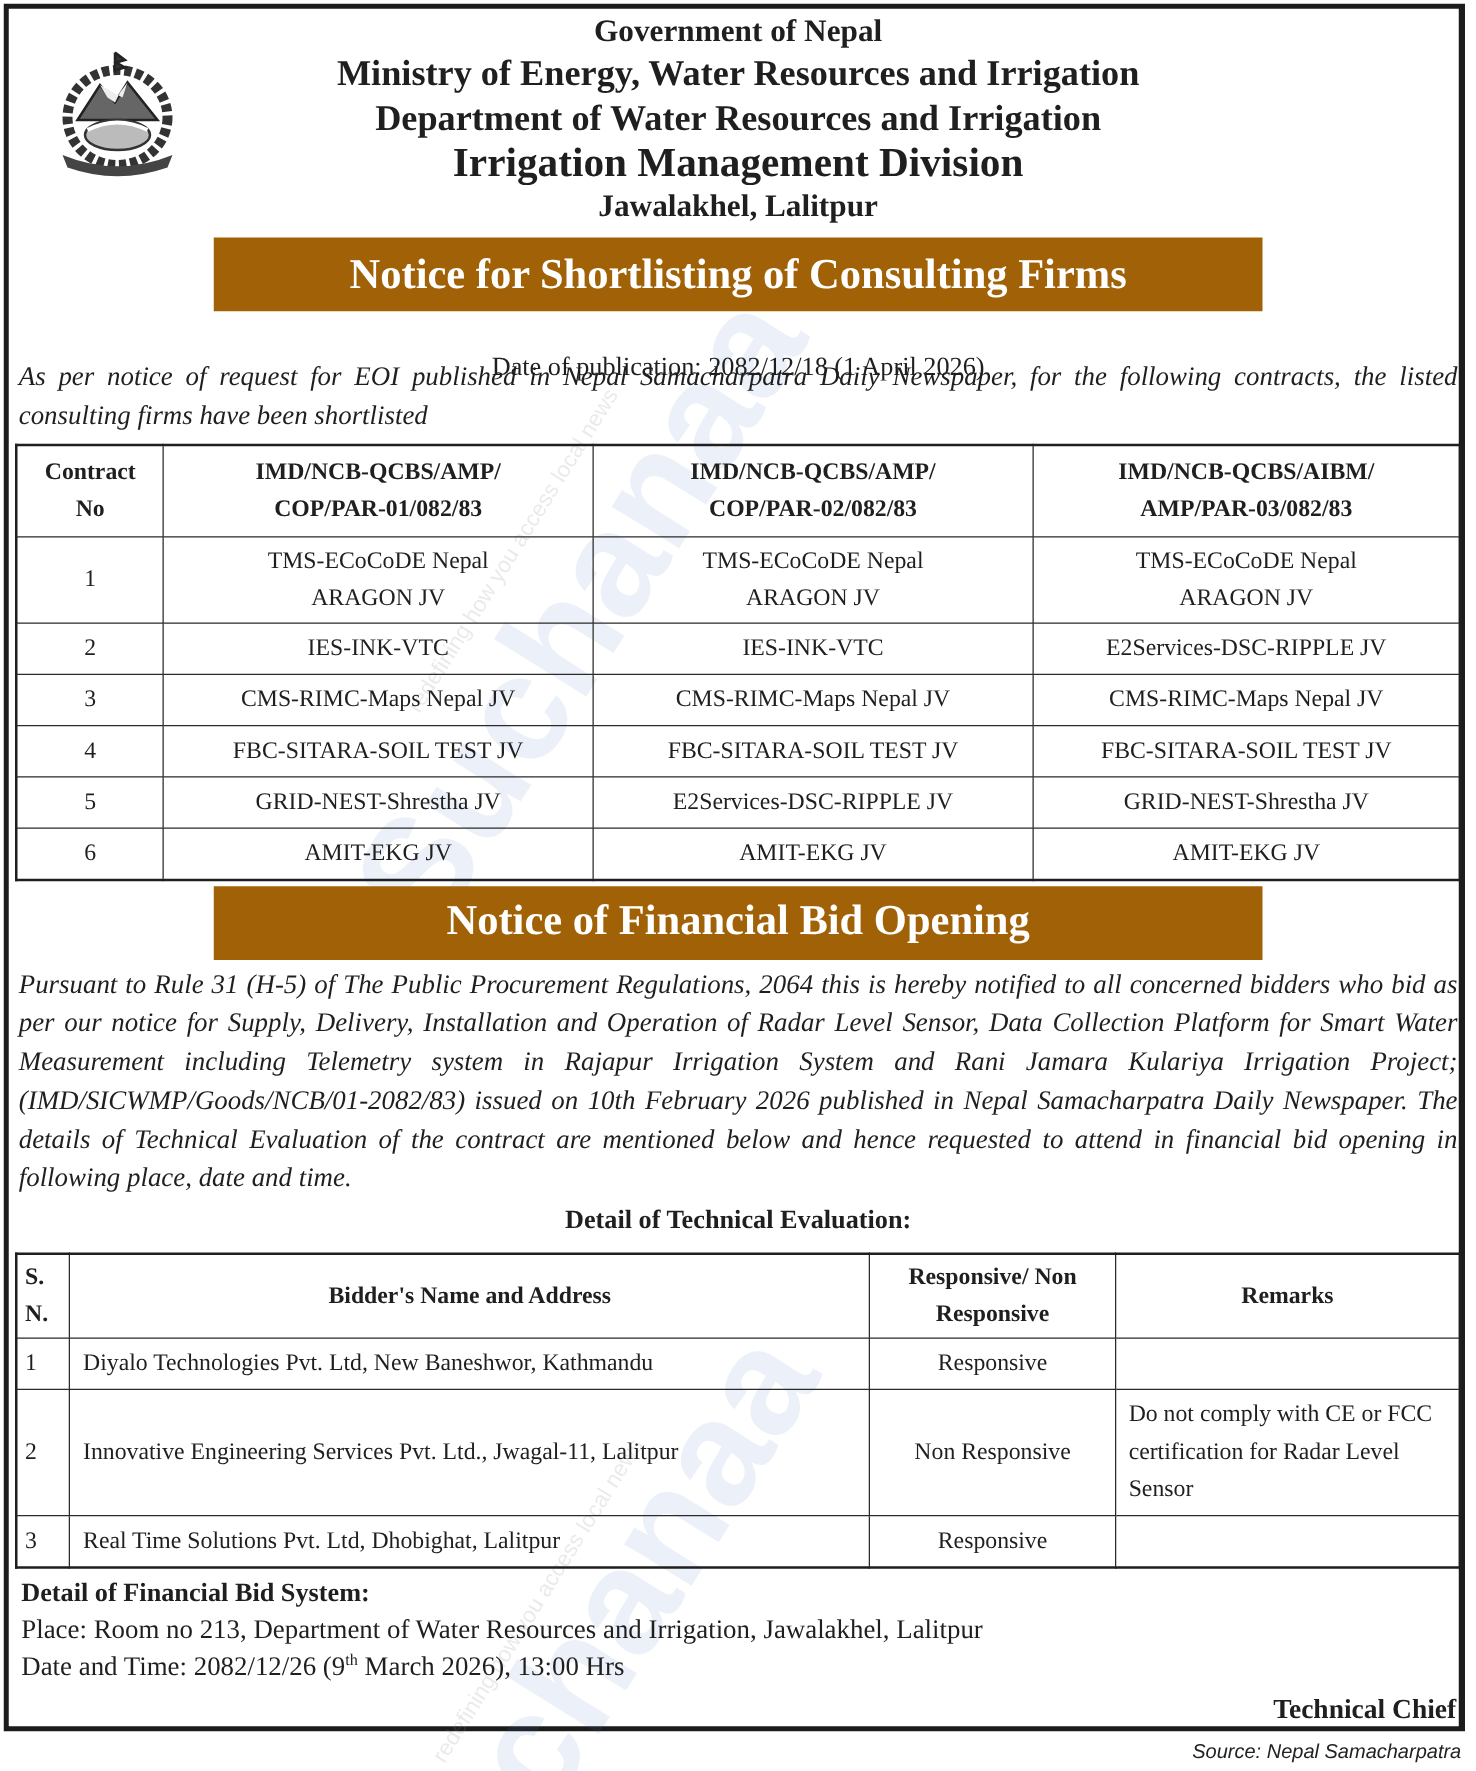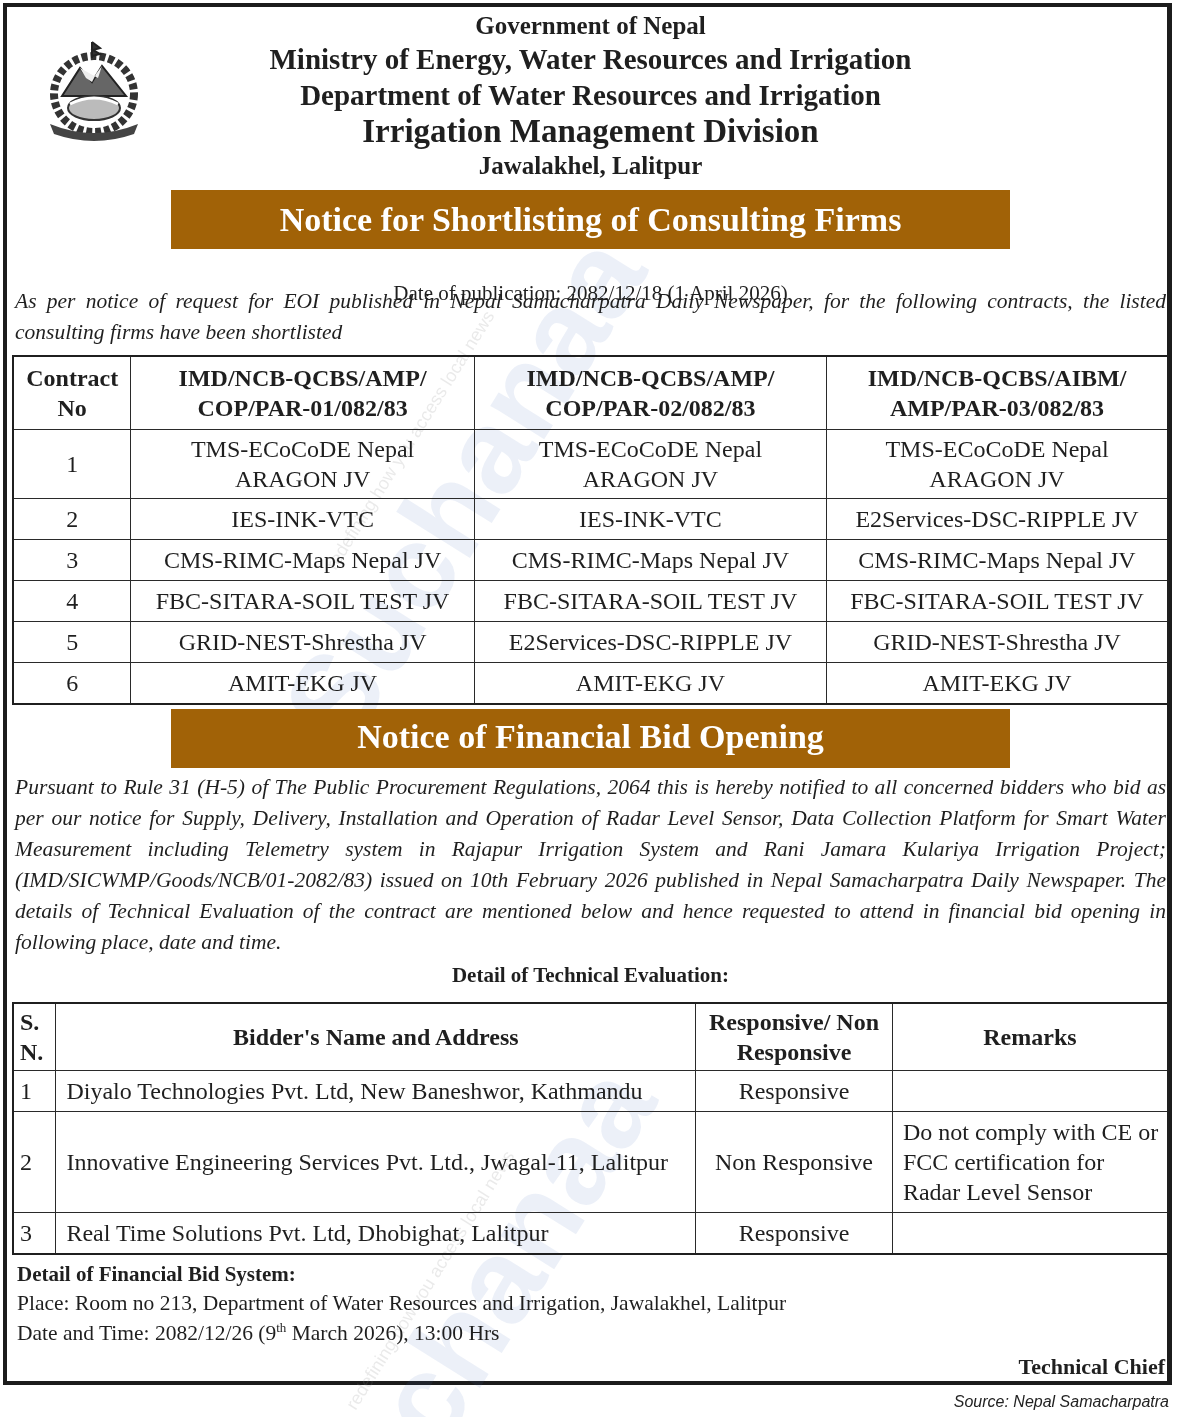--- a/index.html
+++ b/index.html
@@ -21,21 +21,21 @@
     .bar { position: absolute; left: 171px; width: 839px; background: #a16207; color: #fff;
       text-align: center; font-weight: bold; font-size: 34px; box-sizing: border-box; }
     .bar1 { top: 190px; height: 59px; line-height: 59px; }
     .bar2 { top: 709px; height: 59px; line-height: 56px; }
     .pubdate { position: absolute; top: 257px; left: 0; width: 1181px; text-align: center;
       font-weight: normal; font-size: 21px; margin-top: 24px; }
     .para { position: absolute; left: 15px; width: 1151px; font-size: 21.5px; line-height: 31px;
       text-align: justify; font-style: italic; }
     .para1 { top: 286px; }
     .para2 { top: 772px; }
-    table { border-collapse: collapse; position: absolute; font-size: 24px; }
+    table { border-collapse: collapse; position: absolute; font-size: 19px; }
     td, th { border: 1.5px solid #2a2a2a; padding: 0; }
     .t1 { left: 12px; top: 355px; width: 1157px; border: 2.5px solid #1f1f1f; }
     .t1 th { font-weight: bold; text-align: center; line-height: 30px; height: 72px; }
     .t1 td { text-align: center; line-height: 30px; height: 40px; }
     .t1 td.two { height: 68px; }
     .subhead { position: absolute; top: 963px; left: 0; width: 1181px; text-align: center;
       font-weight: bold; font-size: 21px; }
     .t2 { left: 12px; top: 1002px; width: 1157px; border: 2.5px solid #1f1f1f; }
     .t2 th { font-weight: bold; line-height: 30px; height: 66px; }
     .t2 td { line-height: 30px; height: 40px; }

